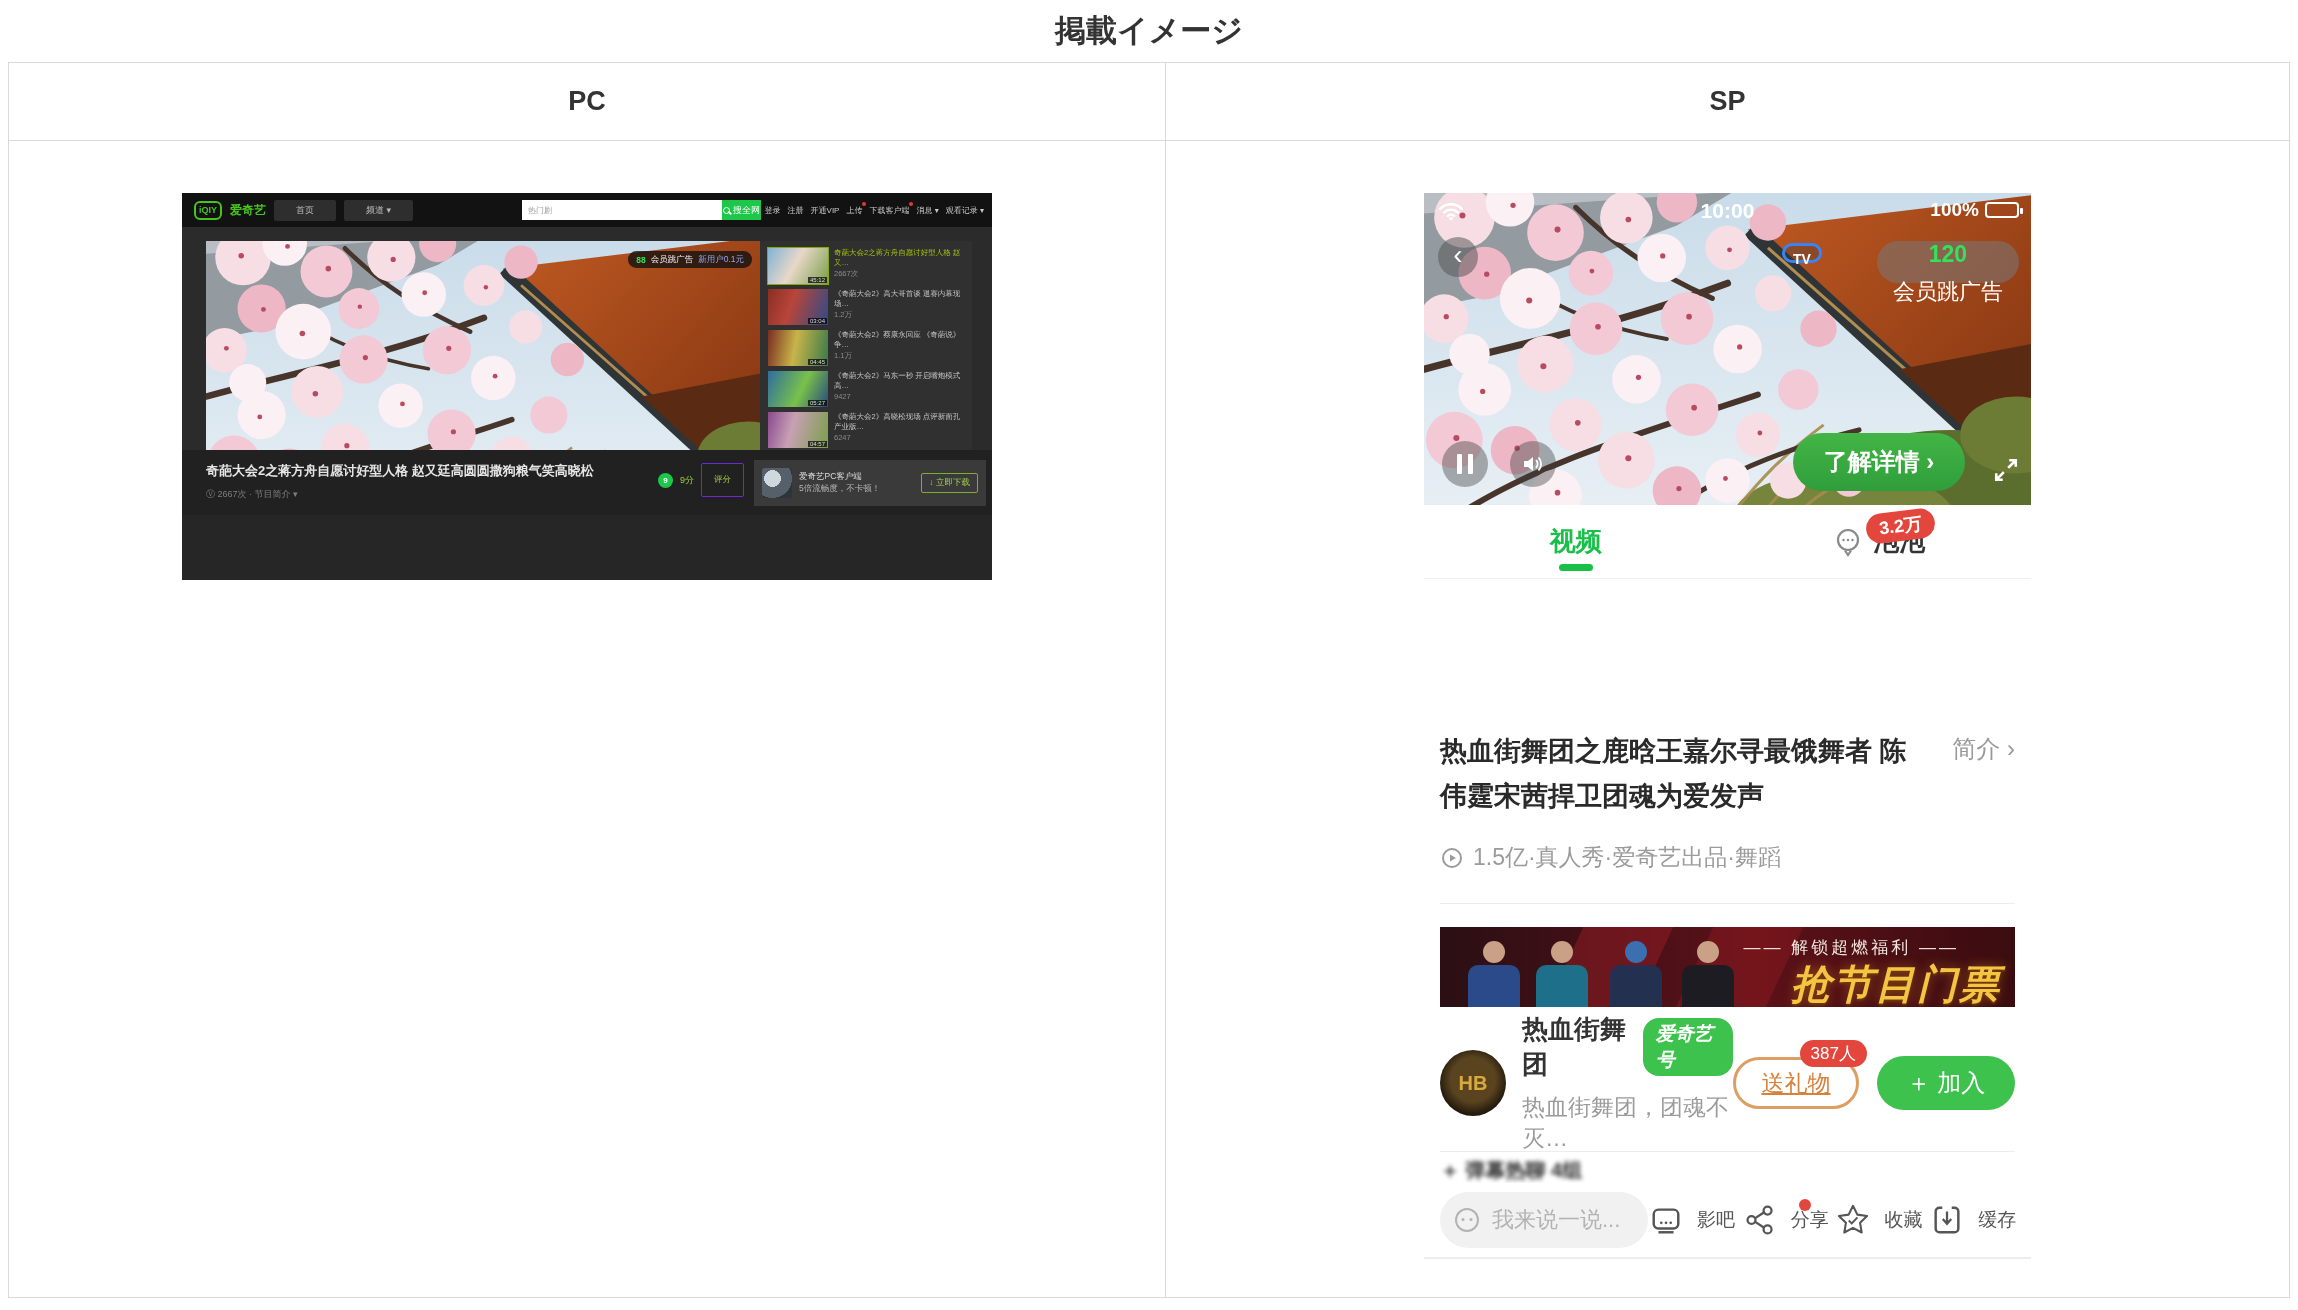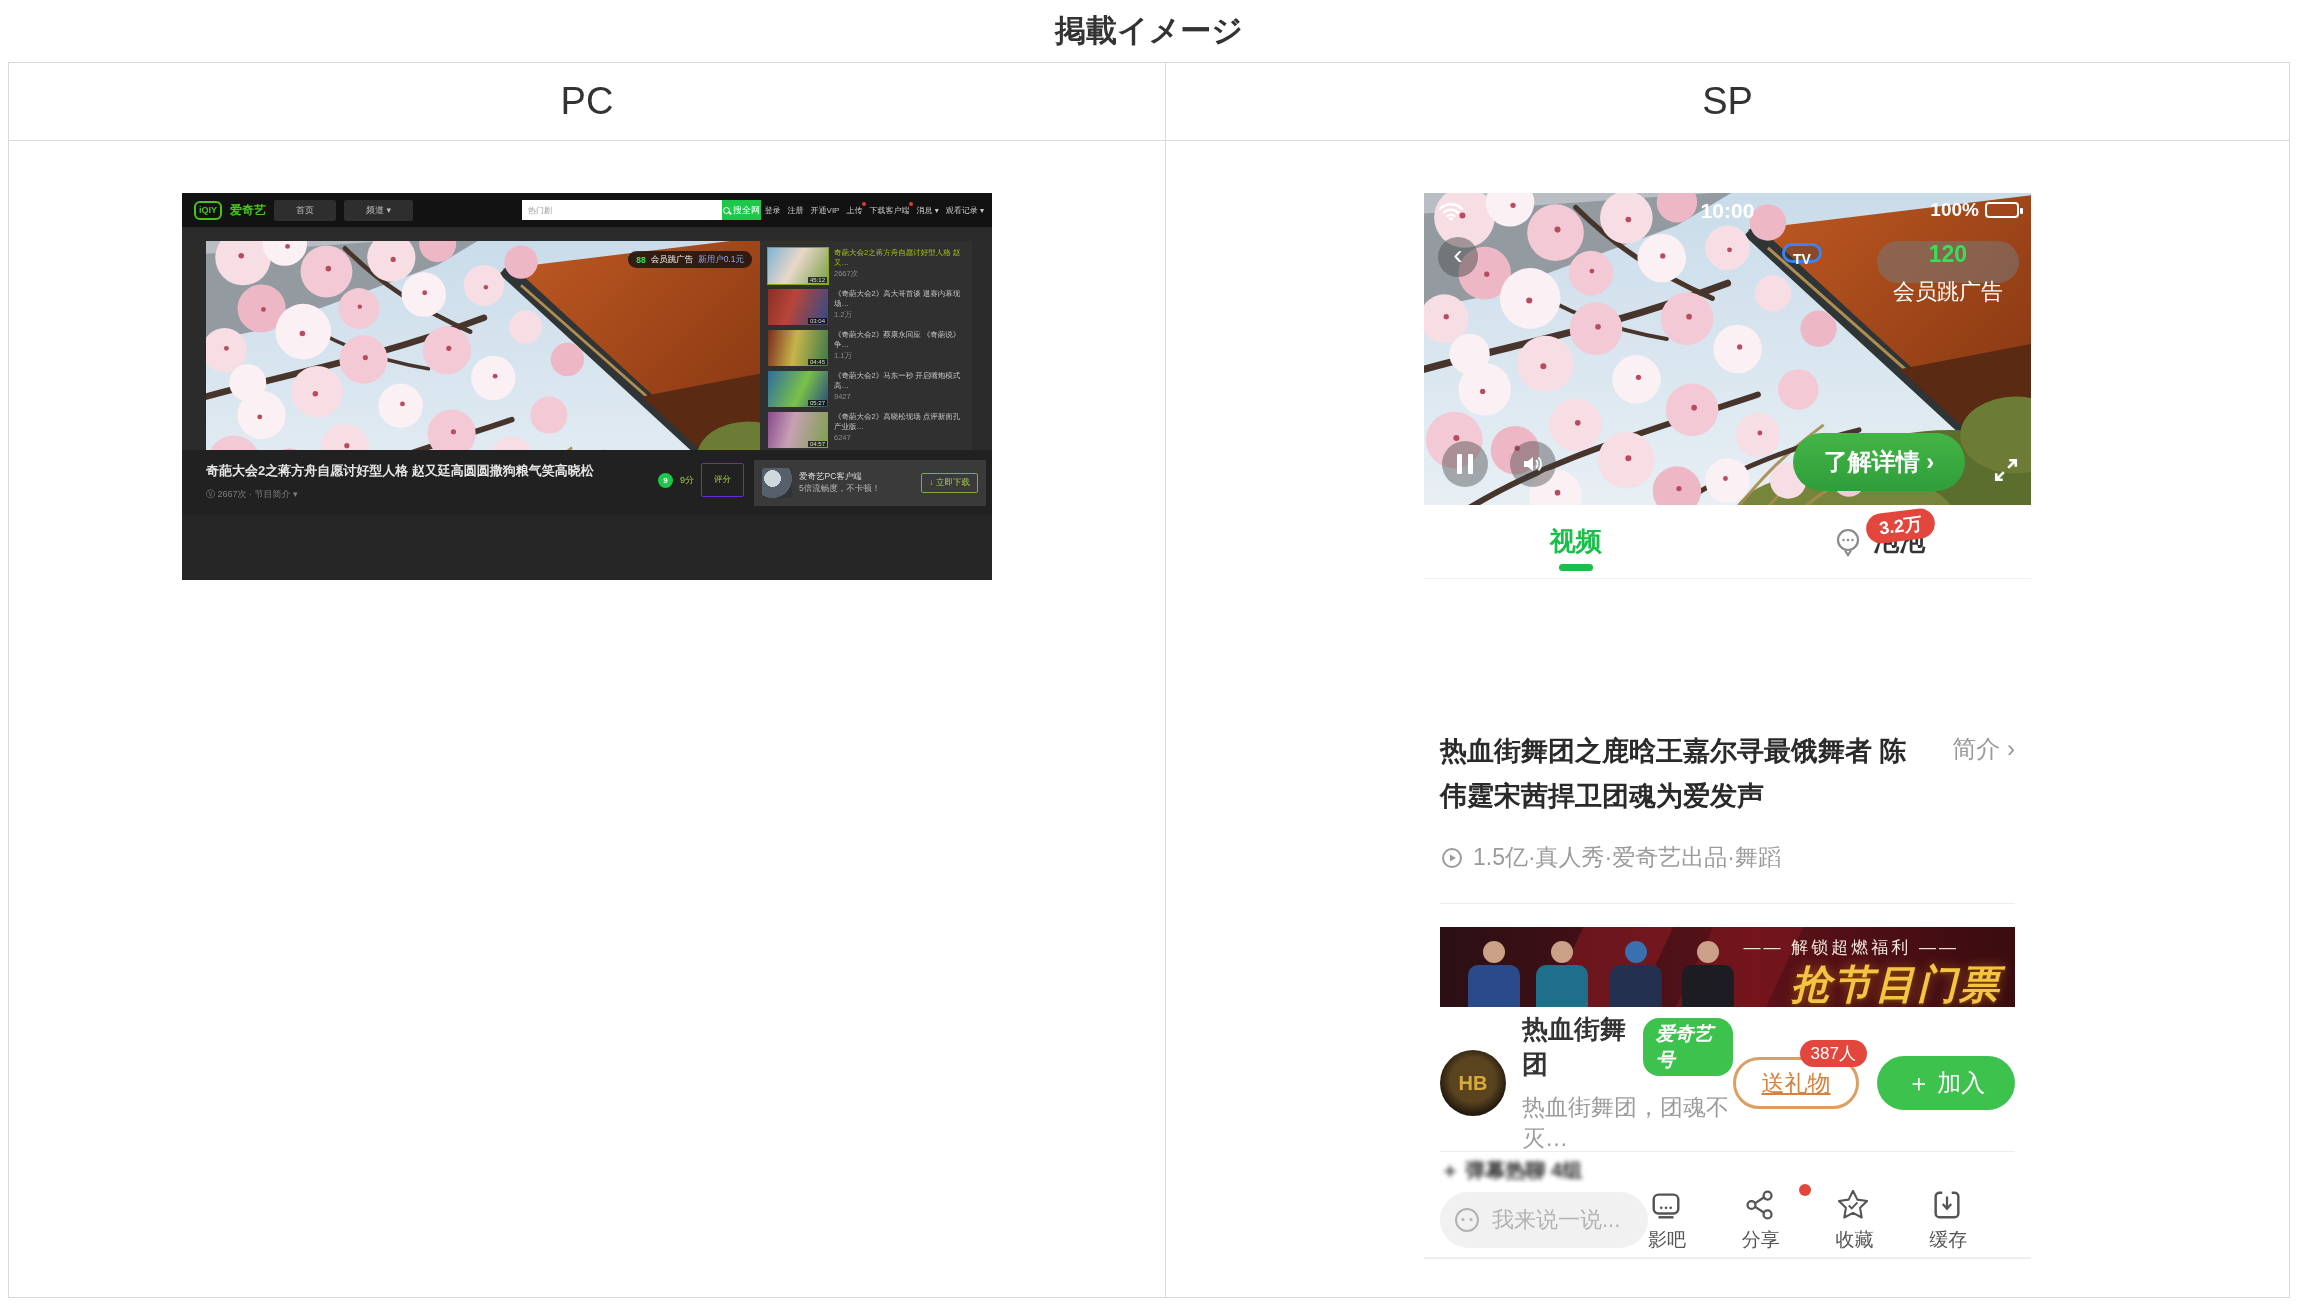--- a/index.html
+++ b/index.html
@@ -7,21 +7,21 @@
   body {
     width:2298px; height:1310px; position:relative;
     font-family:"Liberation Sans","DejaVu Sans",sans-serif; color:#333;
   }
   .page-title { text-align:center; font-size:31px; font-weight:bold; color:#333; padding-top:10px; }
 
   
   .cmp-table { position:absolute; left:8px; right:8px; top:62px; height:1236px;
     border:1px solid #d9d9d9; display:flex; flex-direction:column; background:#fff; }
   .cmp-thead { display:flex; height:78px; border-bottom:1px solid #d9d9d9; }
-  .cmp-th { display:flex; align-items:center; justify-content:center; font-size:38px; font-weight:normal; }
+  .cmp-th { display:flex; align-items:center; justify-content:center; font-size:27px; font-weight:bold; }
   .cmp-th.pc { flex:0 0 50.7%; } .cmp-th.sp { flex:1; border-left:1px solid #d9d9d9; }
   .cmp-tbody { flex:1; display:flex; }
   .cmp-td { position:relative; }
   .cmp-td.pc { flex:0 0 50.7%; } .cmp-td.sp { flex:1; border-left:1px solid #d9d9d9; }
 
   .scene { position:absolute; inset:0; width:100%; height:100%; }
 
   
   .pc-shot { width:810px; height:387px; margin:52px auto 0; position:relative;
     background:#262626; overflow:hidden; font-family:inherit; }
@@ -180,21 +180,21 @@
     display:flex; align-items:center; justify-content:center; }
   .sp-div2 { position:absolute; top:958px; left:16px; right:16px; border-bottom:1px solid #ededed; }
 
   .sp-clipped { position:absolute; top:964px; left:16px; height:24px; overflow:hidden;
     font-size:20px; font-weight:bold; color:#2f2f2f; filter:blur(2.2px); }
 
   .sp-toolbar { position:absolute; top:990px; left:0; right:0; height:76px; display:flex;
     align-items:center; padding:0 8px 0 16px; border-bottom:2px solid #ededed; background:#fff; }
   .say-pill { width:208px; height:56px; flex:0 0 208px; background:#f1f1f1; border-radius:28px;
     display:flex; align-items:center; gap:10px; padding:0 12px; color:#b3b3b3; font-size:22px; }
-  .tb-item { flex:1; display:flex; flex-direction:column; gap:5px; position:relative; }
+  .tb-item { flex:1; display:flex; align-items:center; gap:13px; position:relative; }
   .tb-label { font-size:19px; color:#555; }
   .red-dot { position:absolute; top:-4px; right:24px; width:12px; height:12px; border-radius:50%; background:#e2463d; }
 
   svg.icon { display:block; }
 </style>
 </head>
 <body>
 
 <svg width="0" height="0" style="position:absolute" aria-hidden="true">
   <defs>

